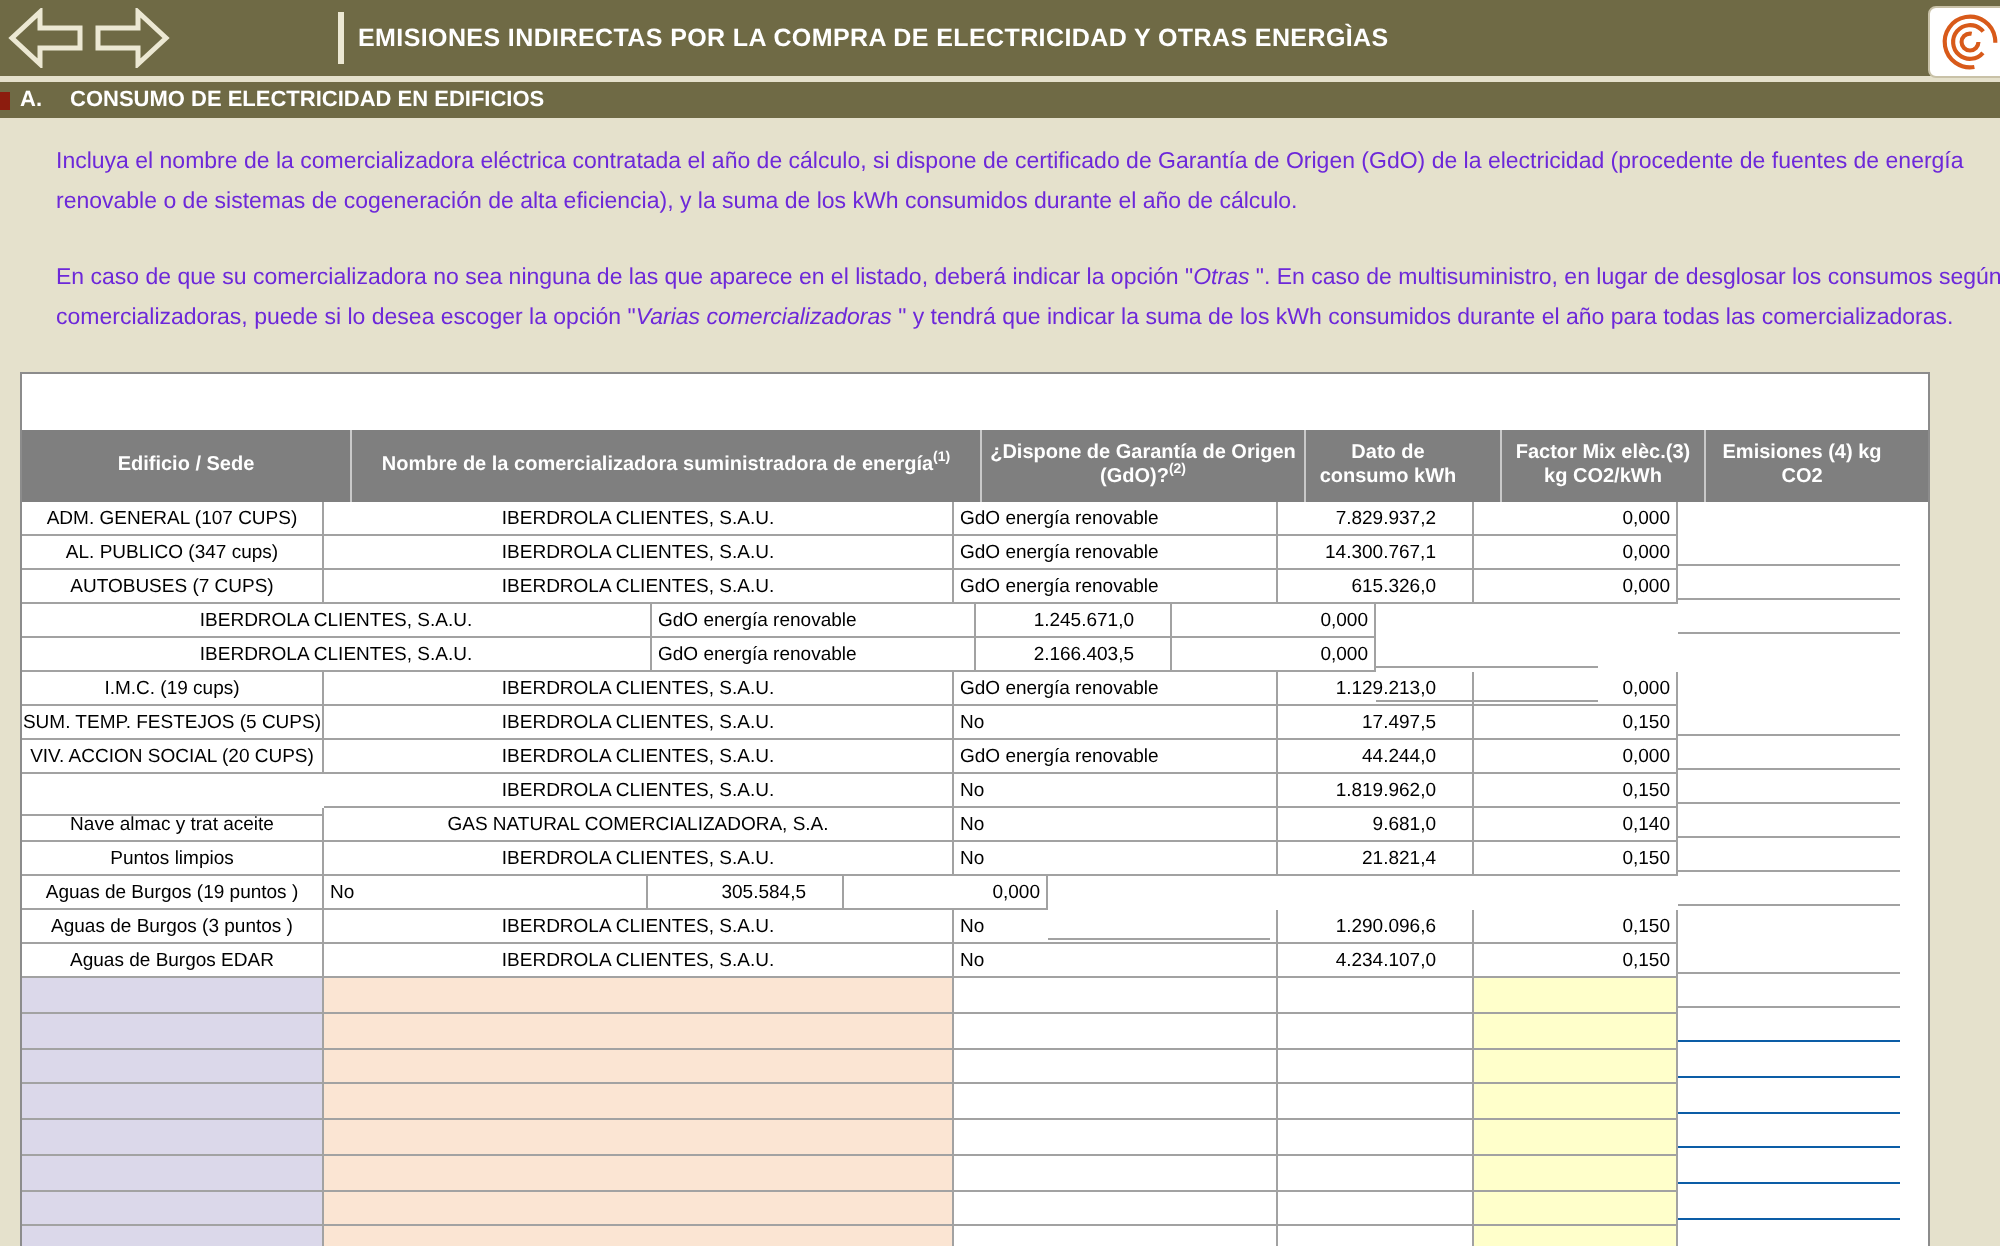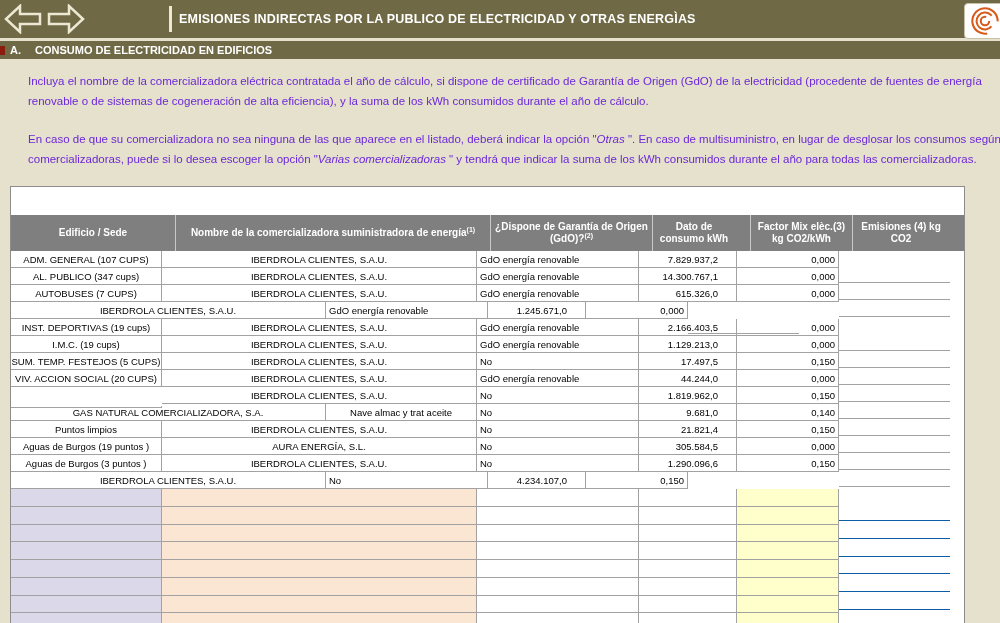--- a/index.html
+++ b/index.html
@@ -92,21 +92,21 @@
 <div class="titlebar">
   <div class="navarrows">
     <svg width="38" height="30" viewBox="0 0 38 30">
       <polygon points="36,10 16,10 16,2 2,15 16,28 16,20 36,20" fill="none" stroke="#ece8d3" stroke-width="2.5"></polygon>
     </svg>
     <svg width="38" height="30" viewBox="0 0 38 30">
       <polygon points="2,10 22,10 22,2 36,15 22,28 22,20 2,20" fill="none" stroke="#ece8d3" stroke-width="2.5"></polygon>
     </svg>
   </div>
   <div class="titlesep"></div>
-  <div class="pagetitle">EMISIONES INDIRECTAS POR LA PUBLICO DE ELECTRICIDAD Y OTRAS ENERGÌAS</div>
+  <div class="pagetitle">EMISIONES INDIRECTAS POR LA COMPRA DE ELECTRICIDAD Y OTRAS ENERGÌAS</div>
   <div class="logo">
     <svg width="30" height="30" viewBox="0 0 32 32">
       <circle cx="16" cy="16" r="4.5" fill="none" stroke="#d85a1a" stroke-width="2.2" stroke-dasharray="22 7"></circle>
       <circle cx="16" cy="16" r="9" fill="none" stroke="#d85a1a" stroke-width="2.2" stroke-dasharray="44 13" transform="rotate(40 16 16)"></circle>
       <circle cx="16" cy="16" r="13.5" fill="none" stroke="#d85a1a" stroke-width="2.2" stroke-dasharray="66 19" transform="rotate(80 16 16)"></circle>
     </svg>
   </div>
 </div>
 
 <div class="sectionbar">
@@ -168,21 +168,20 @@
           <div class="td c5">0,00</div>
         </div>
         <div class="tr">
           <div class="td c1">IBERDROLA CLIENTES, S.A.U.</div>
           <div class="td c2">GdO energía renovable</div>
           <div class="td c3">1.245.671,0</div>
           <div class="td c4">0,000</div>
           <div class="td c5">0,00</div>
         </div>
         <div class="tr">
-          <div class="td c0">INST. DEPORTIVAS (19 cups)</div>
           <div class="td c1">IBERDROLA CLIENTES, S.A.U.</div>
           <div class="td c2">GdO energía renovable</div>
           <div class="td c3">2.166.403,5</div>
           <div class="td c4">0,000</div>
           <div class="td c5">0,00</div>
         </div>
         <div class="tr">
           <div class="td c0">I.M.C. (19 cups)</div>
           <div class="td c1">IBERDROLA CLIENTES, S.A.U.</div>
           <div class="td c2">GdO energía renovable</div>
@@ -208,52 +207,52 @@
         </div>
         <div class="tr">
           <div class="td c0 clip2">Planta Trat, Compostaje y Biometanización</div>
           <div class="td c1">IBERDROLA CLIENTES, S.A.U.</div>
           <div class="td c2">No</div>
           <div class="td c3">1.819.962,0</div>
           <div class="td c4">0,150</div>
           <div class="td c5">272.994,30</div>
         </div>
         <div class="tr">
+          <div class="td c0">Nave almac y trat aceite</div>
           <div class="td c1">GAS NATURAL COMERCIALIZADORA, S.A.</div>
-          <div class="td c0">Nave almac y trat aceite</div>
           <div class="td c2">No</div>
           <div class="td c3">9.681,0</div>
           <div class="td c4">0,140</div>
           <div class="td c5">1.355,34</div>
         </div>
         <div class="tr">
           <div class="td c0">Puntos limpios</div>
           <div class="td c1">IBERDROLA CLIENTES, S.A.U.</div>
           <div class="td c2">No</div>
           <div class="td c3">21.821,4</div>
           <div class="td c4">0,150</div>
           <div class="td c5">3.273,20</div>
         </div>
         <div class="tr">
           <div class="td c0">Aguas de Burgos (19 puntos )</div>
-          <div class="td c1">AURA ENERGÍA, S.L.</div>
           <div class="td c2">No</div>
           <div class="td c3">305.584,5</div>
           <div class="td c4">0,000</div>
           <div class="td c5">0,00</div>
         </div>
         <div class="tr">
           <div class="td c0">Aguas de Burgos (3 puntos )</div>
           <div class="td c1">IBERDROLA CLIENTES, S.A.U.</div>
           <div class="td c2">No</div>
           <div class="td c3">1.290.096,6</div>
           <div class="td c4">0,150</div>
           <div class="td c5">193.514,49</div>
         </div>
         <div class="tr">
+          <div class="td c0">Aguas de Burgos  EDAR</div>
           <div class="td c1">IBERDROLA CLIENTES, S.A.U.</div>
           <div class="td c2">No</div>
           <div class="td c3">4.234.107,0</div>
           <div class="td c4">0,150</div>
           <div class="td c5">635.116,05</div>
         </div>
         <div class="tr empty">
           <div class="td c0 e0"></div>
           <div class="td c1 e1"></div>
           <div class="td c2 e2"></div>

